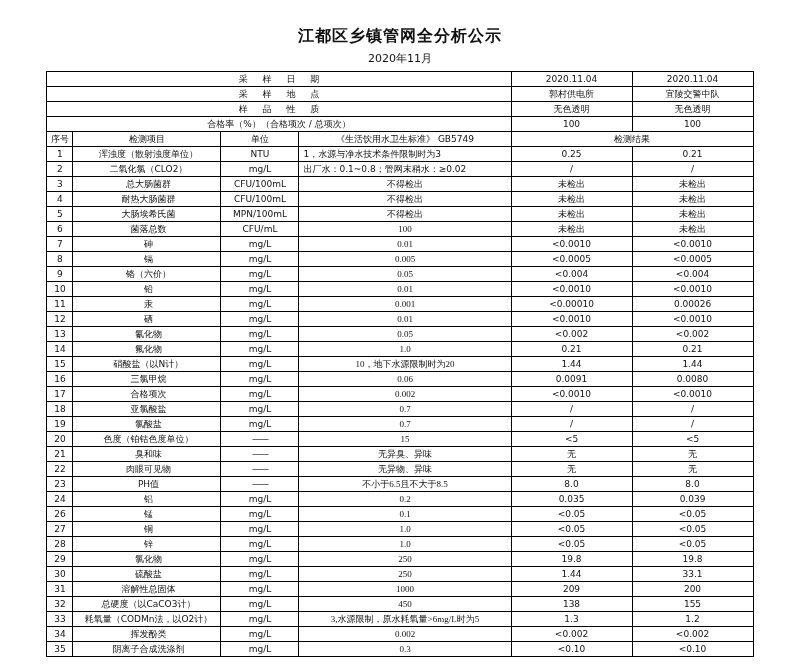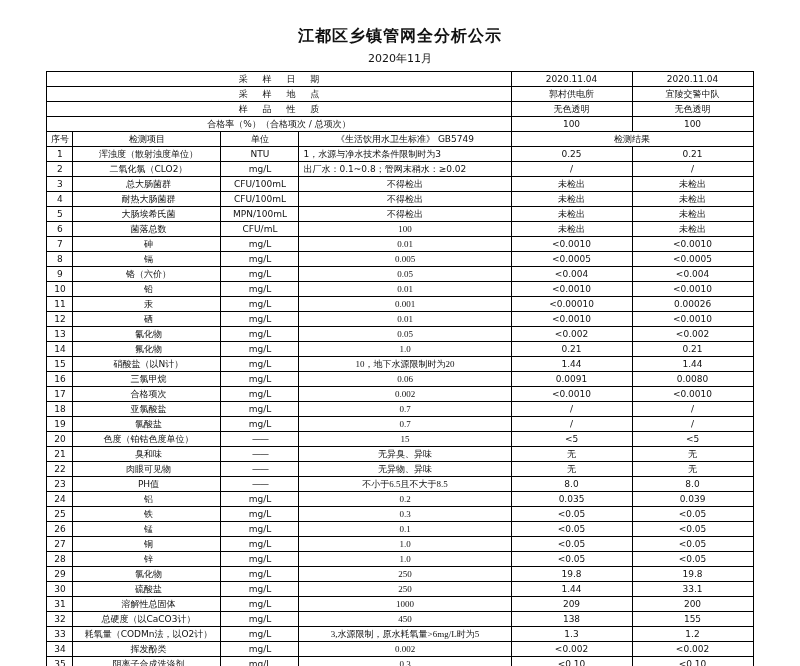--- a/index.html
+++ b/index.html
@@ -304,28 +304,20 @@
         </tr>
       <tr>
           <td>24</td>
           <td class="c-item">铝</td>
           <td>mg/L</td>
           <td class="std-center">0.2</td>
           <td>0.035</td>
           <td>0.039</td>
         </tr>
       <tr>
-          <td>25</td>
-          <td class="c-item">铁</td>
-          <td>mg/L</td>
-          <td class="std-center">0.3</td>
-          <td>&lt;0.05</td>
-          <td>&lt;0.05</td>
-        </tr>
-      <tr>
           <td>26</td>
           <td class="c-item">锰</td>
           <td>mg/L</td>
           <td class="std-center">0.1</td>
           <td>&lt;0.05</td>
           <td>&lt;0.05</td>
         </tr>
       <tr>
           <td>27</td>
           <td class="c-item">铜</td>

